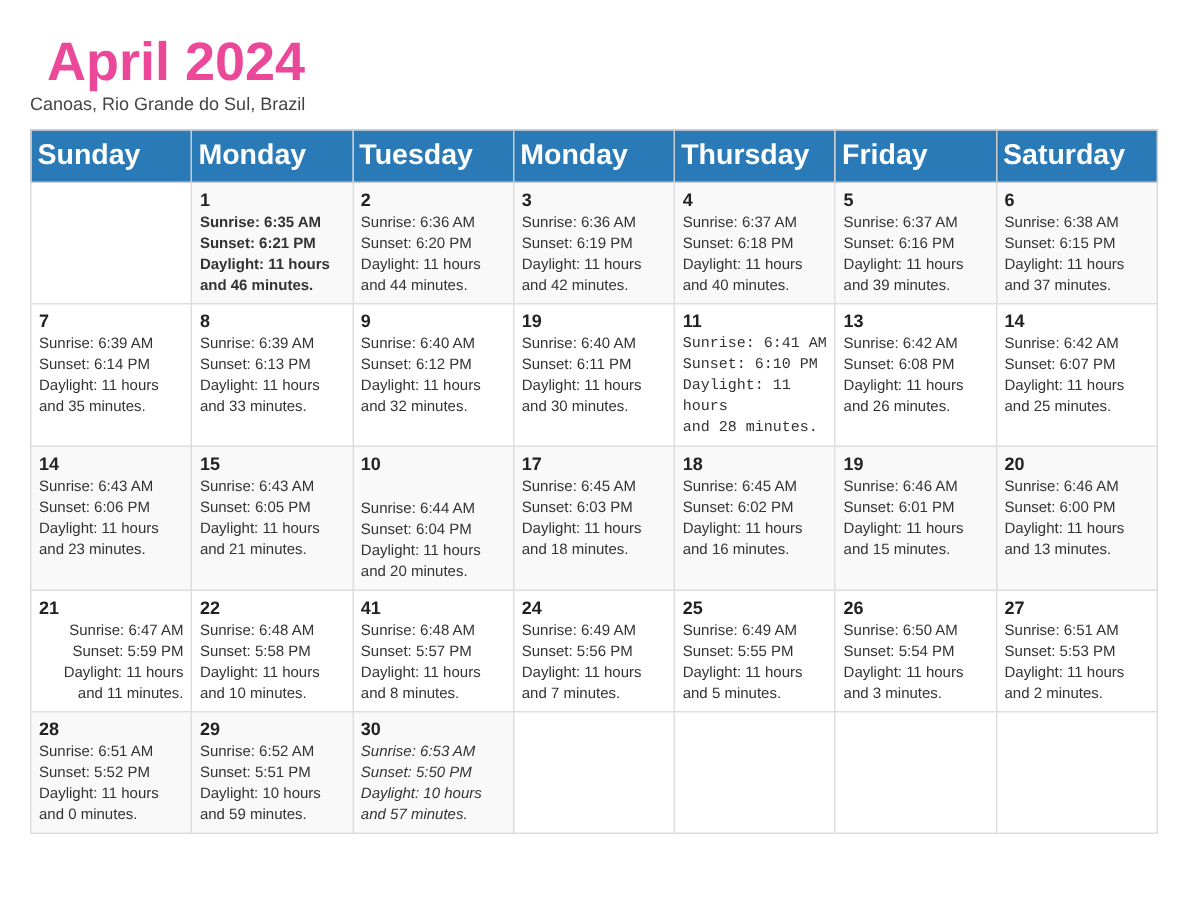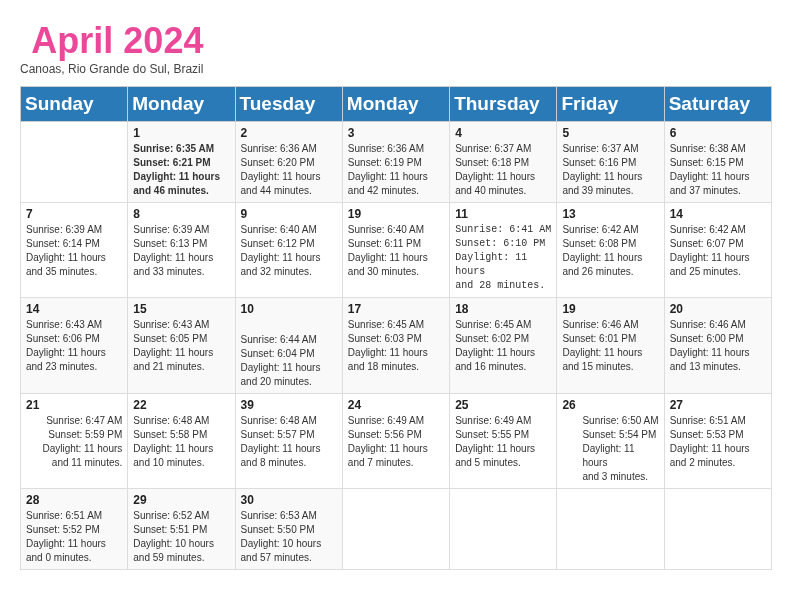--- a/index.html
+++ b/index.html
@@ -266,21 +266,21 @@
 and 11 minutes.</div>
         </td>
         <td>
           <div class="day-number">22</div>
           <div class="day-info" style="white-space: pre-line;">Sunrise: 6:48 AM
 Sunset: 5:58 PM
 Daylight: 11 hours
 and 10 minutes.</div>
         </td>
         <td>
-          <div class="day-number">39</div>
+          <div class="day-number">41</div>
           <div class="day-info" style="white-space: pre-line;">Sunrise: 6:48 AM
 Sunset: 5:57 PM
 Daylight: 11 hours
 and 8 minutes.</div>
         </td>
         <td>
           <div class="day-number">24</div>
           <div class="day-info" style="white-space: pre-line;">Sunrise: 6:49 AM
 Sunset: 5:56 PM
 Daylight: 11 hours
@@ -288,21 +288,21 @@
         </td>
         <td>
           <div class="day-number">25</div>
           <div class="day-info" style="white-space: pre-line;">Sunrise: 6:49 AM
 Sunset: 5:55 PM
 Daylight: 11 hours
 and 5 minutes.</div>
         </td>
         <td>
           <div class="day-number">26</div>
-          <div class="day-info" style="white-space: pre-line; margin-left: 20px;">Sunrise: 6:50 AM
+          <div class="day-info" style="white-space: pre-line;">Sunrise: 6:50 AM
 Sunset: 5:54 PM
 Daylight: 11 hours
 and 3 minutes.</div>
         </td>
         <td>
           <div class="day-number">27</div>
           <div class="day-info" style="white-space: pre-line;">Sunrise: 6:51 AM
 Sunset: 5:53 PM
 Daylight: 11 hours
 and 2 minutes.</div>
@@ -318,21 +318,21 @@
         </td>
         <td>
           <div class="day-number">29</div>
           <div class="day-info" style="white-space: pre-line;">Sunrise: 6:52 AM
 Sunset: 5:51 PM
 Daylight: 10 hours
 and 59 minutes.</div>
         </td>
         <td>
           <div class="day-number">30</div>
-          <div class="day-info" style="white-space: pre-line;">Sunrise: 6:53 AM
+          <div class="day-info" style="white-space: pre-line; font-style: italic;">Sunrise: 6:53 AM
 Sunset: 5:50 PM
 Daylight: 10 hours
 and 57 minutes.</div>
         </td>
         <td class="empty-cell"></td>
         <td class="empty-cell"></td>
         <td class="empty-cell"></td>
         <td class="empty-cell"></td>
       </tr>
     </tbody>

